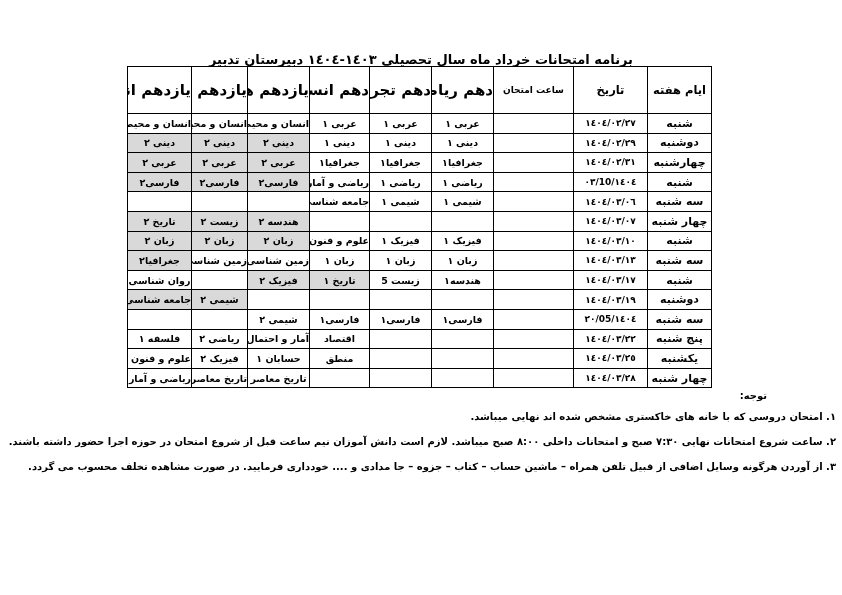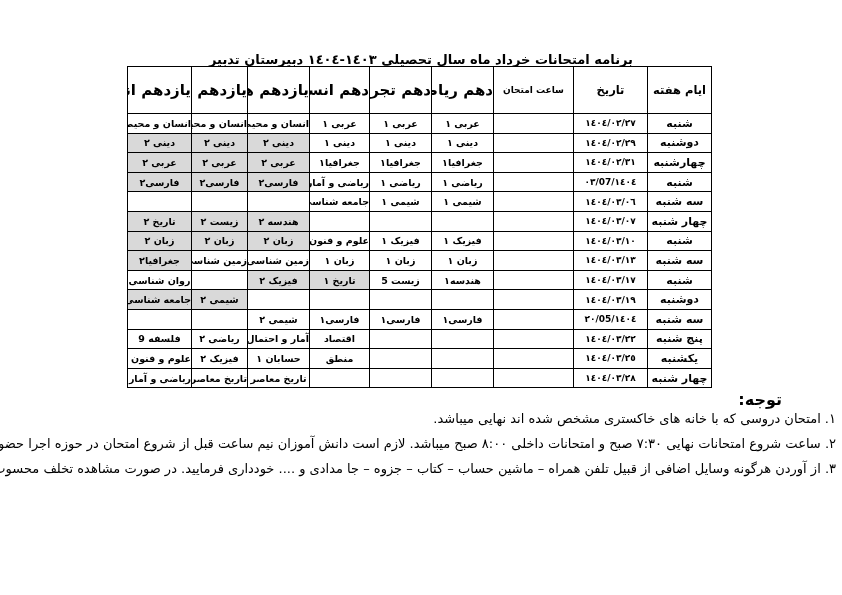--- a/index.html
+++ b/index.html
@@ -24,26 +24,26 @@
   th{font-weight:bold;font-size:15px;}
   th.h-day,th.h-date{font-size:11.5px;}
   th.h-time{font-size:9px;vertical-align:top;padding-top:7px;margin-top:24px;}
   th.h-g11_ensani{vertical-align:top;padding-top:9px;}
   td.day{font-size:11px;font-weight:bold;}
   td.date{font-size:9px;font-weight:bold;}
   td.time{font-size:9px;}
   td.subj{font-size:9.5px;font-weight:bold;}
   td.gray{background:var(--gray,#d9d9d9);}
   .notes-heading{
-    position:absolute;top:390px;right:60px;
-    font-size:16px;font-weight:bold;
+    position:absolute;top:390px;right:75px;
+    font-size:10px;font-weight:bold;
   }
   .note{
     position:absolute;right:6px;white-space:nowrap;
-    font-size:13px;font-weight:normal;text-align:right;
+    font-size:10px;font-weight:bold;text-align:right;
   }
   .note.n0{top:411px;}
   .note.n1{top:436px;}
   .note.n2{top:461px;}
 </style>
 </head>
 <body>
 
 <div class="title">برنامه امتحانات خرداد ماه سال تحصیلی ١٤٠٣-١٤٠٤ دبیرستان تدبیر</div>
 
@@ -101,21 +101,21 @@
         <td class="time"></td>
         <td class="subj">جغرافیا١</td>
         <td class="subj">جغرافیا١</td>
         <td class="subj">جغرافیا١</td>
         <td class="subj gray">عربی ٢</td>
         <td class="subj gray">عربی ٢</td>
         <td class="subj gray">عربی ٢</td>
       </tr>
       <tr>
         <td class="day">شنبه</td>
-        <td class="date">١٤٠٤/07/٠٣</td>
+        <td class="date">١٤٠٤/10/٠٣</td>
         <td class="time"></td>
         <td class="subj">ریاضی ١</td>
         <td class="subj">ریاضی ١</td>
         <td class="subj">ریاضی و آمار ١</td>
         <td class="subj gray">فارسی٢</td>
         <td class="subj gray">فارسی٢</td>
         <td class="subj gray">فارسی٢</td>
       </tr>
       <tr>
         <td class="day">سه شنبه</td>
@@ -196,21 +196,21 @@
       </tr>
       <tr>
         <td class="day">پنج شنبه</td>
         <td class="date">١٤٠٤/٠٣/٢٢</td>
         <td class="time"></td>
         <td class="subj"></td>
         <td class="subj"></td>
         <td class="subj">اقتصاد</td>
         <td class="subj">آمار و احتمال</td>
         <td class="subj">ریاضی ٢</td>
-        <td class="subj">فلسفه 9</td>
+        <td class="subj">فلسفه ١</td>
       </tr>
       <tr>
         <td class="day">یکشنبه</td>
         <td class="date">١٤٠٤/٠٣/٢٥</td>
         <td class="time"></td>
         <td class="subj"></td>
         <td class="subj"></td>
         <td class="subj">منطق</td>
         <td class="subj">حسابان ١</td>
         <td class="subj">فیزیک ٢</td>

